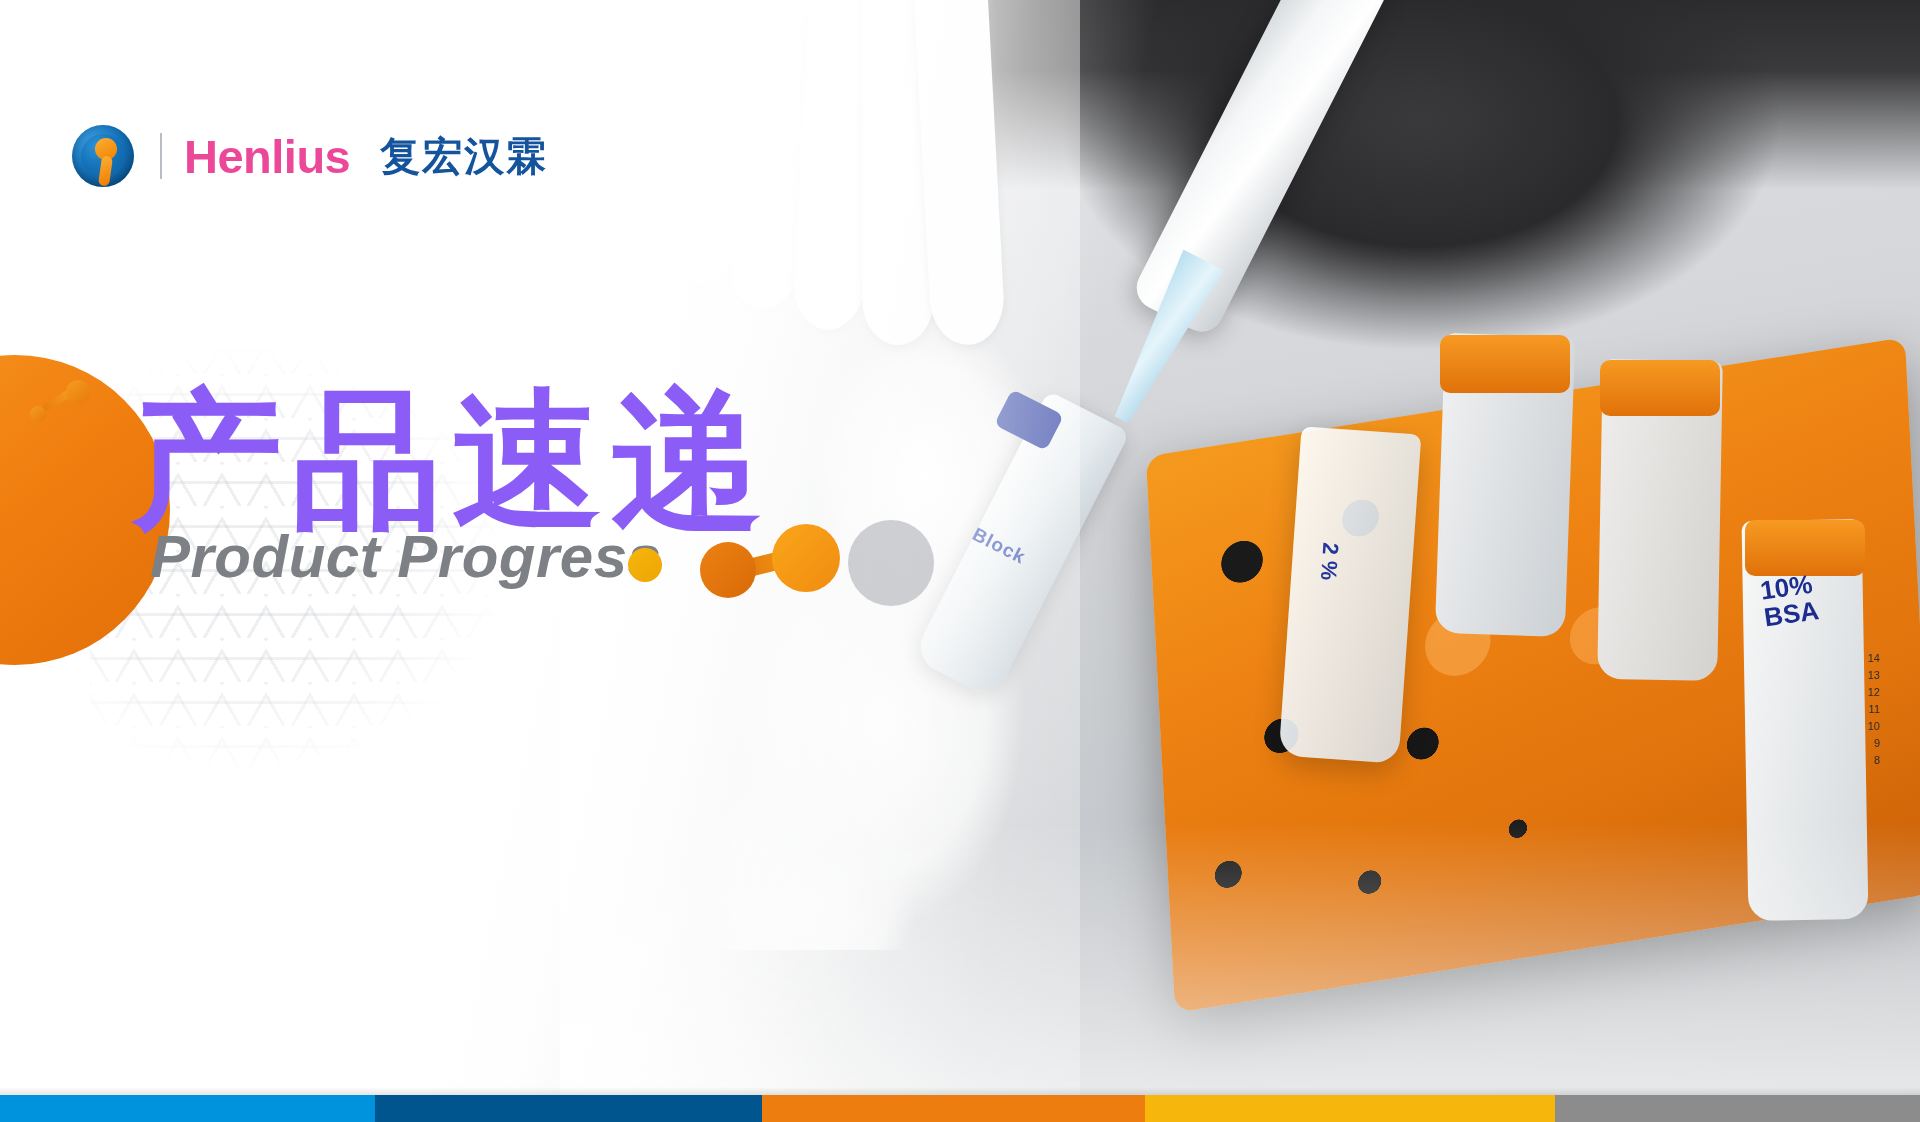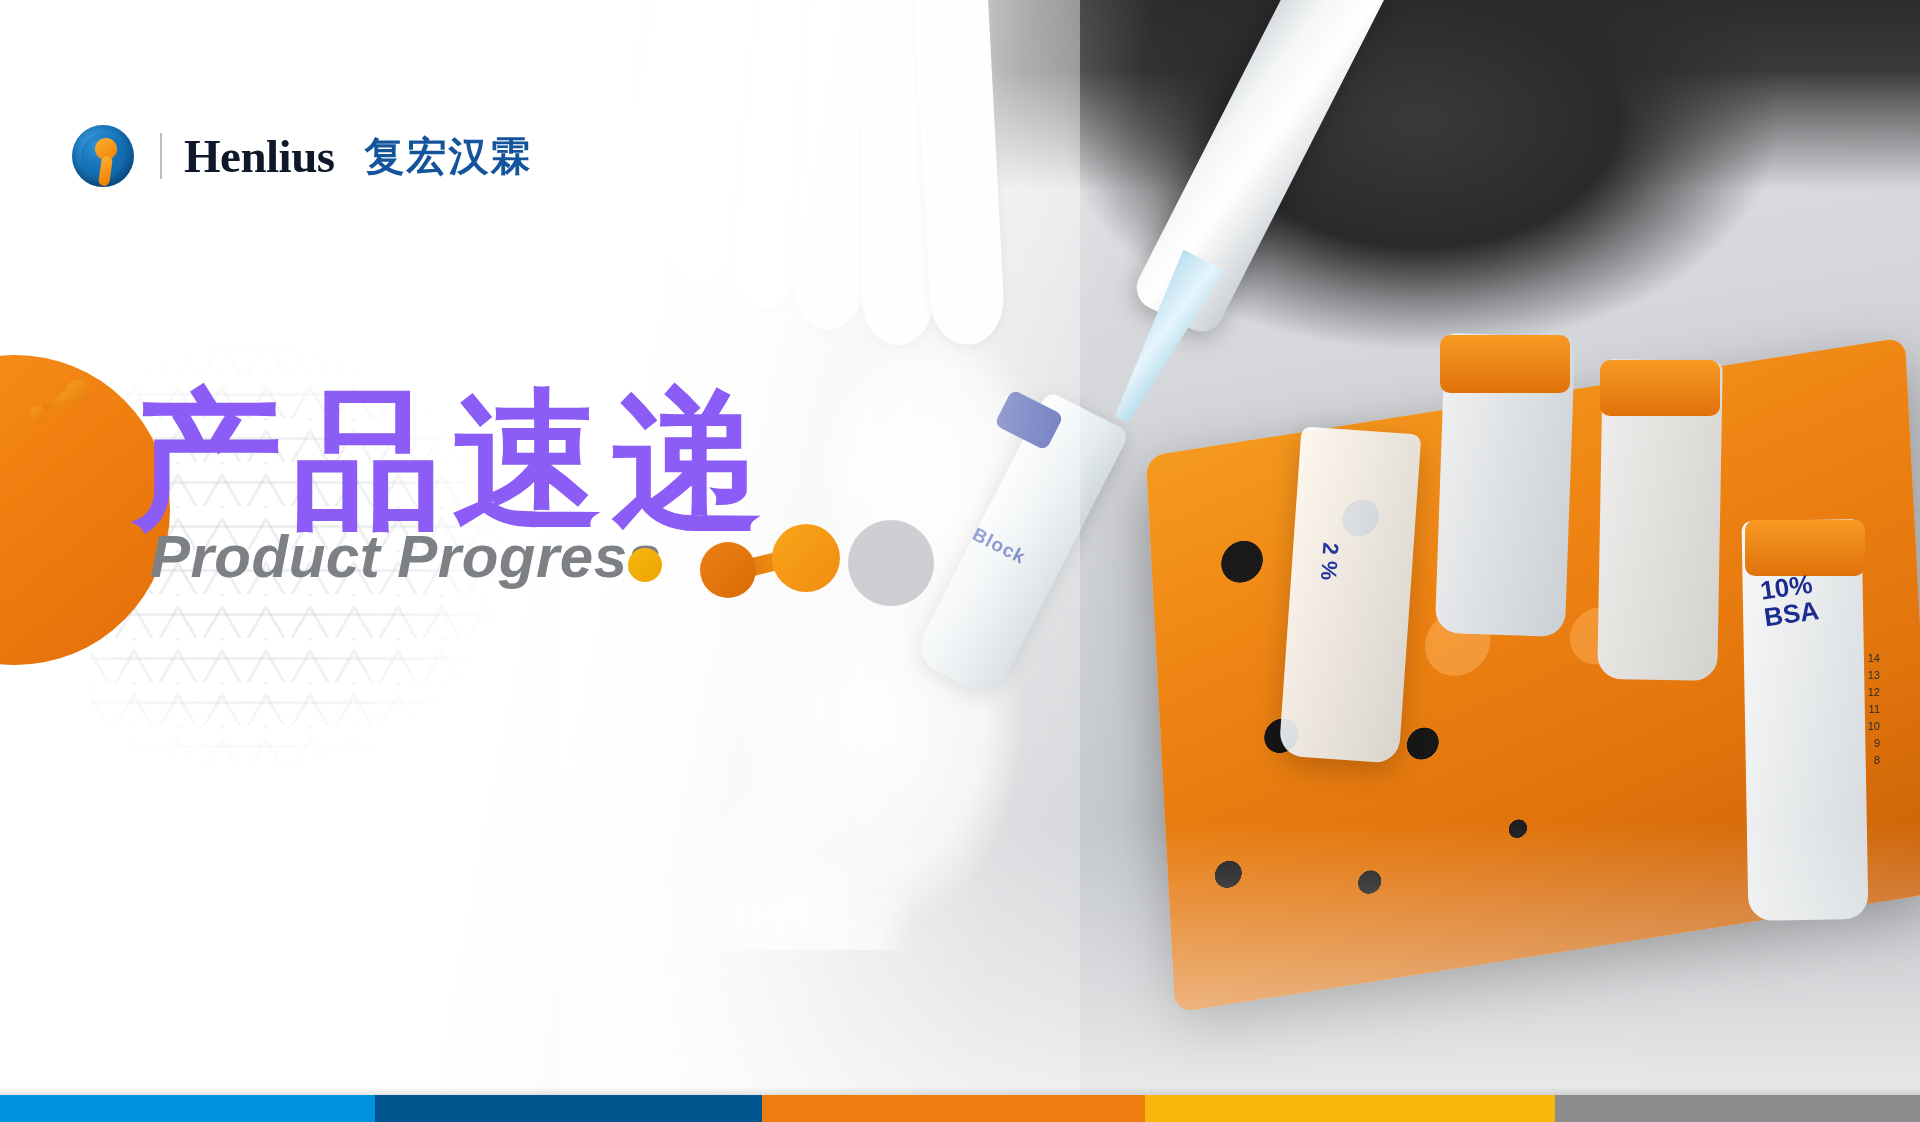--- a/index.html
+++ b/index.html
@@ -187,21 +187,21 @@
   }
   .logo-mark .glyph {
     position:absolute; left:23px; top:13px; width:22px; height:22px; border-radius:50%;
     background:linear-gradient(150deg,#fbb034,#f08000);
   }
   .logo-mark .glyph::after{
     content:""; position:absolute; left:5px; top:18px; width:11px; height:30px;
     border-radius:6px; background:linear-gradient(150deg,#fbb034,#ef7c00); transform:rotate(8deg);
   }
   .logo-sep { width:2px; height:46px; background:#b9bec6; margin:0 22px 0 26px; }
-  .logo-en { color:#0f172a; font-size:47px; font-weight:700; letter-spacing:-.5px; line-height:1;font-family:Liberation Serif, serif; }
+  .logo-en { color:#ec4899; font-size:47px; font-weight:700; letter-spacing:-.5px; line-height:1; }
   .logo-cn { color:#14549c; font-size:40px; font-weight:700; letter-spacing:2px; margin-left:30px; line-height:1; }
 
   
   .headline {
     position:absolute; left:132px; top:385px; color:#8b5cf6;
     font-size:150px; font-weight:700; letter-spacing:10px; line-height:1;
     font-family:"DejaVu Sans","Liberation Sans", sans-serif;
     text-align:center;
   }
   .subhead {

